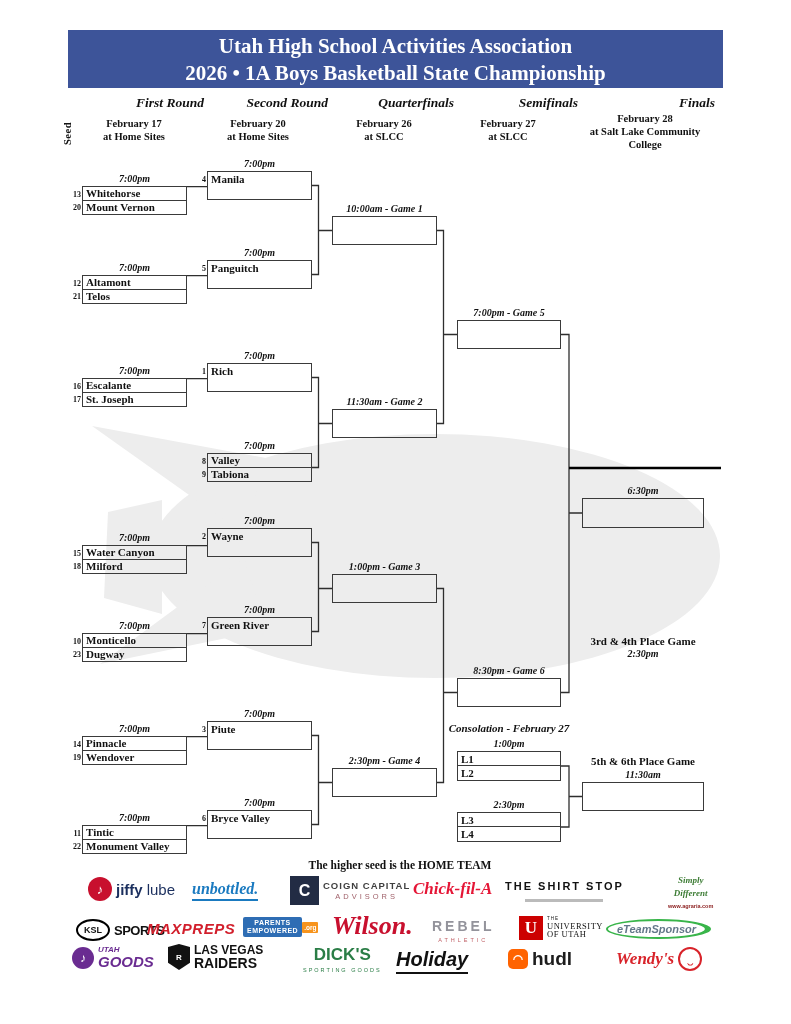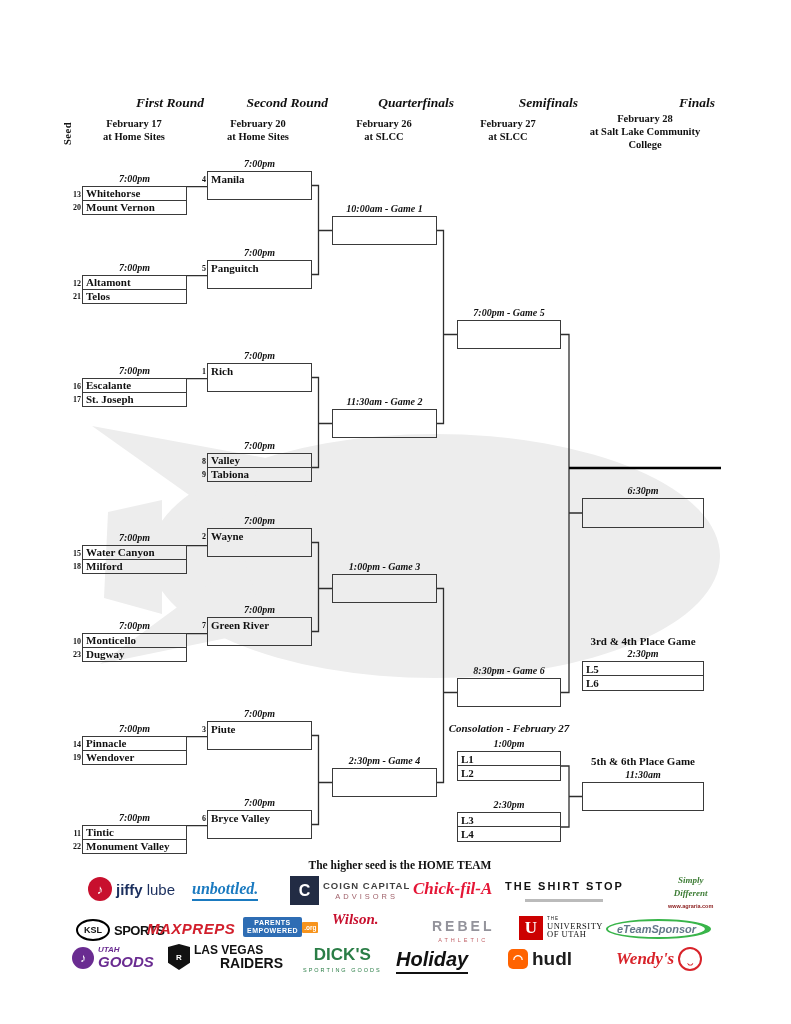--- a/index.html
+++ b/index.html
@@ -48,38 +48,38 @@
   .simply{font-family:"Liberation Serif",serif;font-style:italic;font-weight:bold;
           font-size:9px;color:#3e7d36;}
   .agr-url{font-size:5.5px;font-weight:bold;color:#8a1c1c;margin-top:2px;}
   .ksl-oval{width:30px;height:18px;border:2.5px solid #000;border-radius:50%;display:flex;
             align-items:center;justify-content:center;font-weight:bold;font-size:9px;}
   .ksl-t{font-weight:bold;font-size:13px;letter-spacing:-.5px;}
   .maxp{font-style:italic;font-weight:bold;font-size:15px;color:#d21f2c;letter-spacing:.5px;}
   .pe-box{background:#2e6db4;border-radius:2px;padding:2px 4px;color:#fff;font-weight:bold;
           font-size:7px;letter-spacing:.5px;text-align:center;line-height:1.15;}
   .pe-org{background:#f7941d;color:#fff;font-weight:bold;font-size:6.5px;padding:2px 2px;border-radius:1px;}
-  .wilson{font-family:"Liberation Serif",serif;font-style:italic;font-weight:bold;font-size:15px;color:#c8102e;}
+  .wilson{font-family:"Liberation Serif",serif;font-style:italic;font-weight:bold;font-size:26px;color:#c8102e;}
   .rebel{font-weight:bold;font-size:14px;letter-spacing:3px;color:#93939b;}
   .rebel-sub{font-size:5.5px;letter-spacing:3px;color:#c06066;margin-top:1px;}
   .uu-sq{width:24px;height:24px;background:#cc0000;color:#fff;display:flex;align-items:center;
          justify-content:center;font-family:"Liberation Serif",serif;font-weight:bold;font-size:17px;}
   .uu-the{font-size:4.5px;letter-spacing:1px;align-self:flex-start;}
   .uu-l{font-family:"Liberation Serif",serif;font-size:8.5px;letter-spacing:.5px;}
   .ets{border:2px solid #39b54a;border-right:6px solid #39b54a;border-radius:50%;
        padding:2px 9px;font-weight:bold;font-style:italic;font-size:11px;color:#64788a;}
   .jazz-ball{width:22px;height:22px;border-radius:50%;background:#6a2c91;color:#fff;display:flex;
              align-items:center;justify-content:center;font-size:12px;}
   .jazz-t1{font-style:italic;font-weight:bold;font-size:8px;color:#6a2c91;}
   .jazz-t2{font-style:italic;font-weight:bold;font-size:15px;color:#6a2c91;}
   .raid-shield{width:22px;height:26px;background:#111;color:#fff;display:flex;align-items:center;
                justify-content:center;font-size:8px;font-weight:bold;
                clip-path:polygon(50% 0,100% 12%,100% 72%,50% 100%,0 72%,0 12%);}
   .raid-l1{font-weight:bold;font-size:12px;color:#111;}
-  .raid-l2{font-weight:bold;font-size:14px;color:#111;margin-left:26px;}
+  .raid-l2{font-weight:bold;font-size:14px;color:#111;}
   .dicks{font-weight:bold;font-size:17px;color:#2a7d46;}
   .dicks-sub{font-size:5.5px;letter-spacing:2px;color:#2a7d46;margin-top:1px;}
   .holiday{font-style:italic;font-weight:bold;font-size:20px;color:#111;
            border-bottom:2.5px solid #111;padding-bottom:1px;}
   .hudl-ic{width:20px;height:20px;border-radius:5px;background:#ff6300;color:#fff;display:flex;
            align-items:center;justify-content:center;font-weight:bold;font-size:12px;}
   .hudl-t{font-weight:bold;font-size:19px;color:#1d1d1d;}
   .wendys{font-family:"Liberation Serif",serif;font-style:italic;font-weight:bold;font-size:17px;color:#d8232a;}
   .wen-face{width:20px;height:20px;border:2px solid #d8232a;border-radius:50%;color:#d8232a;
             display:flex;align-items:center;justify-content:center;font-size:10px;font-weight:bold;}
@@ -105,20 +105,24 @@
       <path d="M312 542.5H318.5V631.5H312 M318.5 588.5H332"></path>
       <path d="M312 735.5H318.5V824.5H312 M318.5 782.5H332"></path>
       <path d="M437 230.5H443.5V423.5H437 M443.5 334.5H457"></path>
       <path d="M437 588.5H443.5V782.5H437 M443.5 692.5H457"></path>
       <path d="M561 334.5H569V692.5H561 M569 513H582"></path>
       <path d="M561 766H569V827H561 M569 796.5H582"></path>
     </g>
     <line x1="569" y1="468" x2="721" y2="468" stroke="#000" stroke-width="2.6"></line>
   </svg>
 
+  <div class="abs titlebar">
+    <div>Utah High School Activities Association</div>
+    <div>2026 • 1A Boys Basketball State Championship</div>
+  </div>
 
   <div class="abs seedlbl">Seed</div>
 
   <div class="abs colname" style="left:64px;top:95px">First Round</div>
   <div class="abs coldate" style="left:64px;top:117px">February 17</div>
   <div class="abs coldate" style="left:64px;top:130px">at Home Sites</div>
 
   <div class="abs colname" style="left:188px;top:95px">Second Round</div>
   <div class="abs coldate" style="left:188px;top:117px">February 20</div>
   <div class="abs coldate" style="left:188px;top:130px">at Home Sites</div>
@@ -300,28 +304,20 @@
   <div class="abs tlabel" style="left:457px;top:307px;width:104px">7:00pm - Game 5</div>
   <div class="abs box w104 h29" style="left:457px;top:320px"></div>
   <div class="abs tlabel" style="left:457px;top:665px;width:104px">8:30pm - Game 6</div>
   <div class="abs box w104 h29" style="left:457px;top:678px"></div>
 
   <div class="abs tlabel" style="left:582px;top:485px;width:122px">6:30pm</div>
   <div class="abs box w122 h30" style="left:582px;top:498px"></div>
 
   <div class="abs ptitle" style="left:570px;top:635px;width:146px">3rd &amp; 4th Place Game</div>
   <div class="abs tlabel" style="left:582px;top:648px;width:122px">2:30pm</div>
-  <div class="abs box w122 h30" style="left:582px;top:661px">
-    <div class="half top2">
-        <span class="nm">L5</span>
-      </div>
-    <div class="half">
-        <span class="nm">L6</span>
-      </div>
-  </div>
 
   <div class="abs ptitle" style="left:439px;top:722px;width:140px;font-style:italic">Consolation - February 27</div>
   <div class="abs tlabel" style="left:457px;top:738px;width:104px">1:00pm</div>
   <div class="abs box w104 h30" style="left:457px;top:751px">
     <div class="half top2">
         <span class="nm">L1</span>
       </div>
     <div class="half">
         <span class="nm">L2</span>
       </div>

